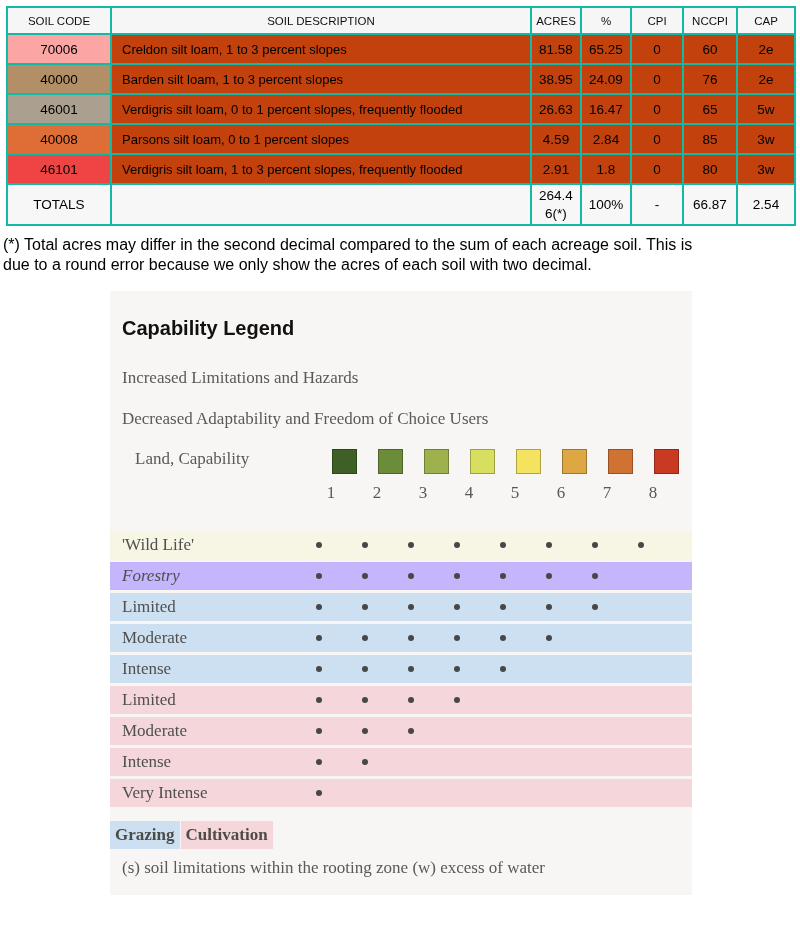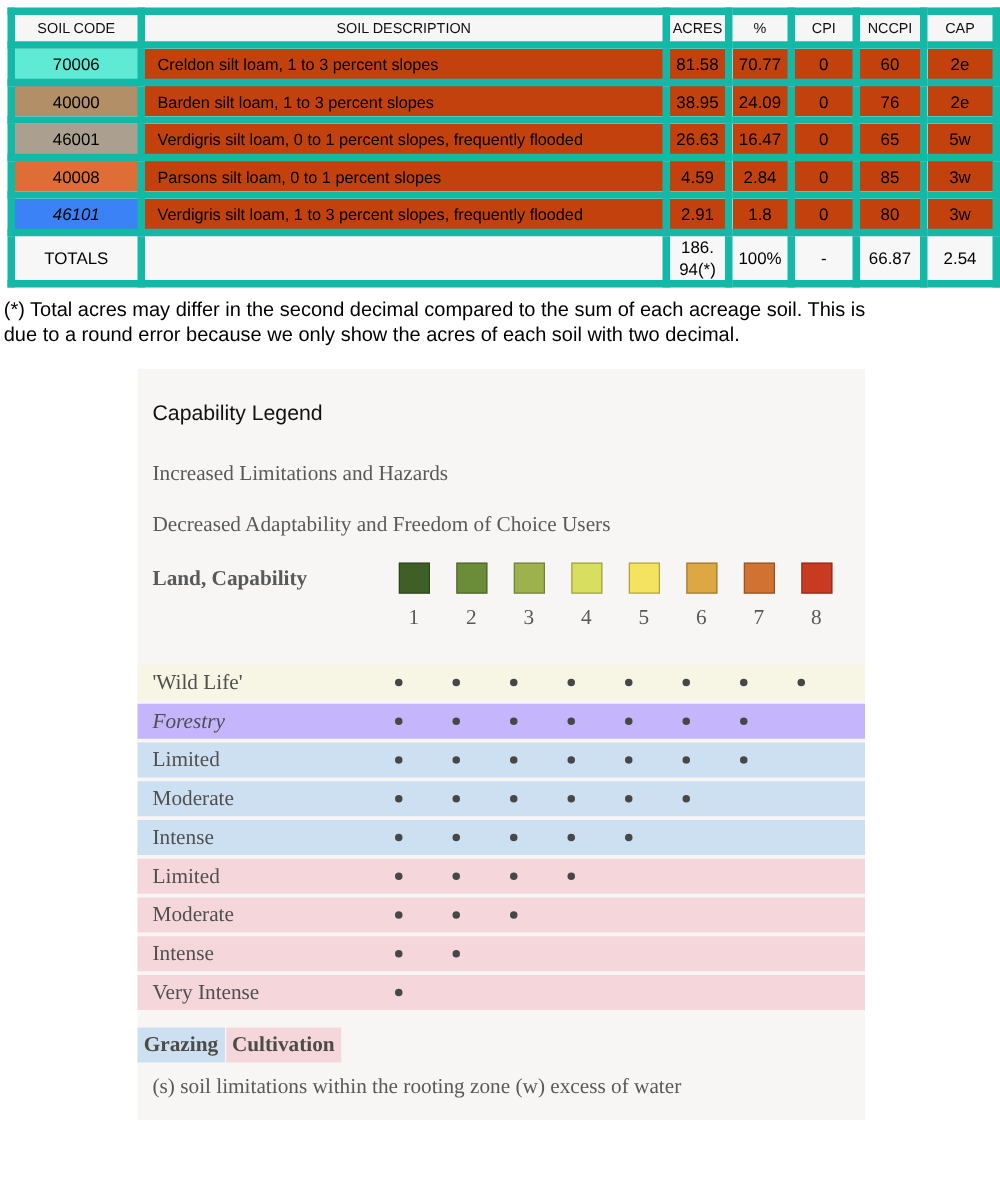--- a/index.html
+++ b/index.html
@@ -7,21 +7,21 @@
   body {
     width:800px; height:944px; background:#ffffff; overflow:hidden;
     font-family:"Liberation Sans", sans-serif; color:#000;
   }
 
   
   table.soil-table {
     border-collapse:collapse; table-layout:fixed;
     width:788px; margin:6px 0 0 6px;
   }
-  .soil-table th, .soil-table td { border:6px solid #14b8a6; overflow:hidden; }
+  .soil-table th, .soil-table td { border:2px solid #14b8a6; overflow:hidden; }
   .soil-table th {
     height:27px; font-size:11.5px; font-weight:normal; color:#111;
     background:#f6f6f6; text-align:center; padding:0 2px;
   }
   .soil-table td { height:30px; font-size:13.5px; background:#c2410c; }
   td.cell-code { text-align:center; }
   td.cell-desc { text-align:left; padding:0 10px; font-size:13px; }
   td.cell-num  { text-align:center; padding:3px 3px; }
   tr.totals-row td { background:#f7f7f7; height:41px; }
   td.acres-total { word-break:break-all; line-height:1.3; padding:0 6px; }
@@ -30,29 +30,29 @@
   .footnote {
     margin:9px 2px 0 3px; font-size:16px; line-height:1.23; color:#000;
   }
 
   
   .legend-panel {
     margin:17px 0 0 110px; width:582px; background:#f7f6f4;
     padding:26px 0 12px 0;
   }
   .legend-title {
-    margin:0 0 28px 12px; font-size:17px; font-weight:normal; color:#111;
+    margin:0 0 28px 12px; font-size:20px; font-weight:bold; color:#111;
   }
   .legend-sub {
     margin:0 0 21px 12px; font-family:"Liberation Serif", serif;
     font-size:17px; color:#595959;
   }
   .legend-sub.second { margin-bottom:20px; }
 
-  .scale-row { display:flex; align-items:center; margin:0 0 0 12px;font-weight:bold; }
+  .scale-row { display:flex; align-items:flex-start; margin:0 0 0 25px; }
   .scale-label {
     width:186px; font-family:"Liberation Serif", serif;
     font-size:17px; color:#595959;
   }
   .class-cell { width:46px; display:flex; justify-content:center; }
   .class-square { width:25px; height:25px; border:1px solid rgba(0,0,0,0.28); }
 
   .numbers-row {
     display:flex; margin:9px 0 20px 12px;
     font-family:"Liberation Serif", serif; font-size:17px; color:#595959;
@@ -99,24 +99,24 @@
         <th class="col-h">SOIL DESCRIPTION</th>
         <th class="col-h">ACRES</th>
         <th class="col-h">%</th>
         <th class="col-h">CPI</th>
         <th class="col-h">NCCPI</th>
         <th class="col-h">CAP</th>
       </tr>
   </thead>
   <tbody id="soil-body">
       <tr>
-        <td class="cell-code" style="background: #5eead4;">70006</td>
+        <td class="cell-code" style="background: #fca5a5;">70006</td>
         <td class="cell-desc">Creldon silt loam, 1 to 3 percent slopes</td>
         <td class="cell-num">81.58</td>
-        <td class="cell-num">70.77</td>
+        <td class="cell-num">65.25</td>
         <td class="cell-num">0</td>
         <td class="cell-num">60</td>
         <td class="cell-num">2e</td>
       </tr>
       <tr>
         <td class="cell-code" style="background: rgb(178, 143, 102);">40000</td>
         <td class="cell-desc">Barden silt loam, 1 to 3 percent slopes</td>
         <td class="cell-num">38.95</td>
         <td class="cell-num">24.09</td>
         <td class="cell-num">0</td>
@@ -135,34 +135,34 @@
       <tr>
         <td class="cell-code" style="background: rgb(223, 110, 54);">40008</td>
         <td class="cell-desc">Parsons silt loam, 0 to 1 percent slopes</td>
         <td class="cell-num">4.59</td>
         <td class="cell-num">2.84</td>
         <td class="cell-num">0</td>
         <td class="cell-num">85</td>
         <td class="cell-num">3w</td>
       </tr>
       <tr>
-        <td class="cell-code" style="background: #3b82f6; font-style: italic;">46101</td>
+        <td class="cell-code" style="background: #ef4444;">46101</td>
         <td class="cell-desc">Verdigris silt loam, 1 to 3 percent slopes, frequently flooded</td>
         <td class="cell-num">2.91</td>
         <td class="cell-num">1.8</td>
         <td class="cell-num">0</td>
         <td class="cell-num">80</td>
         <td class="cell-num">3w</td>
       </tr>
     </tbody>
   <tfoot>
     <tr class="totals-row">
       <td class="cell-code">TOTALS</td>
       <td class="cell-desc"></td>
-      <td class="cell-num acres-total">186.94(*)</td>
+      <td class="cell-num acres-total">264.46(*)</td>
       <td class="cell-num">100%</td>
       <td class="cell-num">-</td>
       <td class="cell-num">66.87</td>
       <td class="cell-num">2.54</td>
     </tr>
   </tfoot>
 </table>
 
 <div class="footnote">
   <div>(*) Total acres may differ in the second decimal compared to the sum of each acreage soil. This is</div>

